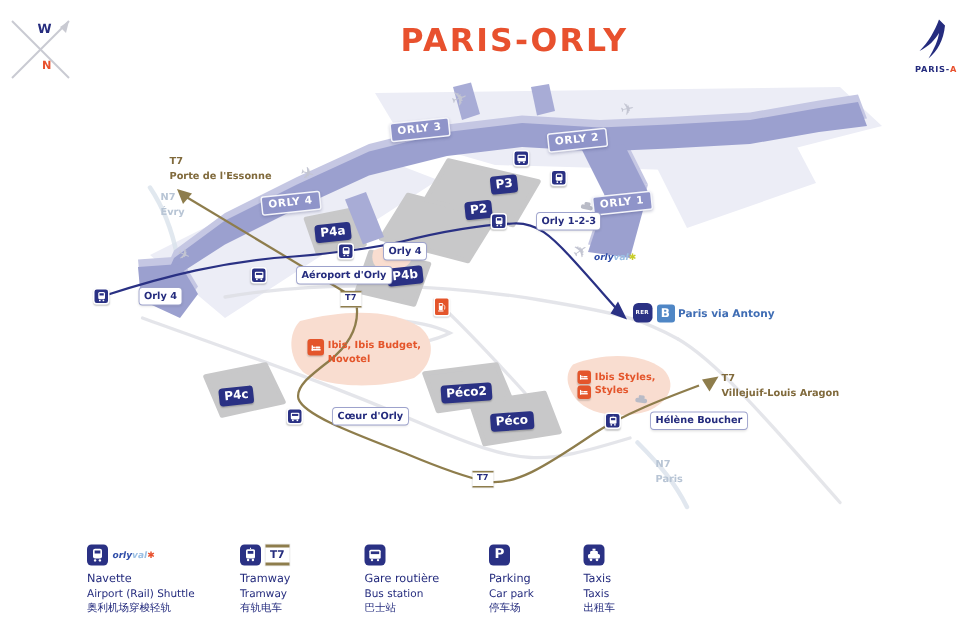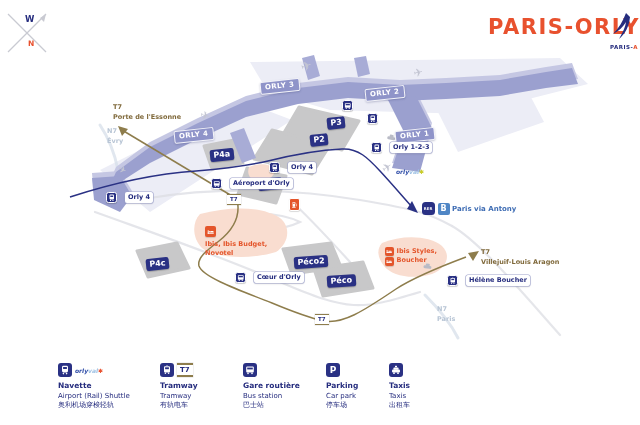--- a/index.html
+++ b/index.html
@@ -2,36 +2,36 @@
 <html><head>
 <meta charset="utf-8">
 <style>
   html,body{margin:0;padding:0;background:#fff;}
   .canvas{position:relative;width:640px;height:425px;background:#ffffff;overflow:hidden;
           font-family:"DejaVu Sans","Liberation Sans",sans-serif;}
   .abs{position:absolute;}
   svg{display:block;}
 
   
-  .title{position:absolute;left:0;right:0;top:15px;text-align:right;
+  .title{position:absolute;left:0;right:0;top:15px;text-align:center;
          font-size:21px;font-weight:bold;letter-spacing:1.5px;color:#E8512E;z-index:4;padding-left:46px;}
   .compass{position:absolute;left:4px;top:6px;z-index:4;}
   .logo{position:absolute;left:610px;top:12px;width:48px;z-index:4;}
   .logo-text{margin-top:2px;font-size:5.5px;font-weight:bold;letter-spacing:.5px;color:#252C7E;white-space:nowrap;}
   .logo-text .sec{color:#E8512E;}
 
   
   .tbadge{position:absolute;background:#8F94C9;color:#fff;font-weight:bold;font-size:7px;
           letter-spacing:.4px;padding:2px 4px;border-radius:2px;border:1px solid rgba(255,255,255,.9);
           box-shadow:0 1px 2px rgba(40,45,100,.25);white-space:nowrap;line-height:1;z-index:3;}
   .pbadge{position:absolute;background:#2A3184;color:#fff;font-weight:bold;font-size:8px;
           padding:2px 3.5px;border-radius:2.5px;line-height:1;white-space:nowrap;z-index:3;
           box-shadow:0 1px 1px rgba(0,0,0,.2);}
   .rot{transform:rotate(-6deg);}
-  .station{position:absolute;display:flex;align-items:center;gap:8px;z-index:3;margin-left:44px;}
+  .station{position:absolute;display:flex;align-items:center;gap:20px;z-index:3;}
   .chip{background:#fff;border-radius:2px;padding:2px 3px;font-size:6.5px;font-weight:bold;color:#252C7E;
         box-shadow:0 0 0 .6px #9DA2CC,0 1px 2px rgba(0,0,0,.15);white-space:nowrap;line-height:1;}
   .mapicon{width:11px;height:11px;background:#2A3184;border-radius:2.5px;border:1px solid #fff;
            display:flex;align-items:center;justify-content:center;box-sizing:border-box;flex:none;
            box-shadow:0 1px 1px rgba(0,0,0,.2);}
   .mapicon svg{width:7.5px;height:7.5px;}
   .t7chip{position:absolute;background:#fff;border-top:1.5px solid #8E7D4C;border-bottom:1.5px solid #8E7D4C;
           color:#252C7E;font-size:5.5px;font-weight:bold;padding:1px 3px;line-height:1.2;z-index:3;
           box-shadow:0 0 0 .5px rgba(0,0,0,.12);}
   .dirlabel{position:absolute;font-size:6.5px;font-weight:600;color:#806A3C;line-height:1.5;z-index:3;white-space:nowrap;}
@@ -55,21 +55,21 @@
   .ovw .val{color:#9CC0E4;}
   .ovw .mark{color:#C8CC27;font-style:normal;}
 
   
   .litem{position:absolute;width:80px;z-index:4;}
   .lrow{display:flex;align-items:center;gap:3px;height:16px;margin-bottom:3px;}
   .licon{width:14px;height:14px;background:#2A3184;border-radius:3px;display:flex;align-items:center;
          justify-content:center;flex:none;}
   .licon svg{width:10px;height:10px;}
   .licon.orange{background:#E4552B;}
-  .lname{font-size:7.5px;font-weight:bold;color:#252C7E;line-height:1.2;margin-bottom:1.5px;white-space:nowrap;}
+  .lname{font-size:7.5px;font-weight:normal;color:#252C7E;line-height:1.2;margin-bottom:1.5px;white-space:nowrap;}
   .len{font-size:7px;color:#252C7E;line-height:1.2;margin-bottom:1.5px;white-space:nowrap;}
   .lzh{font-size:7px;color:#252C7E;line-height:1.2;white-space:nowrap;}
   .litem.orange .lname,.litem.orange .len,.litem.orange .lzh{color:#E4552B;}
   .lt7{background:#fff;border-top:2px solid #8E7D4C;border-bottom:2px solid #8E7D4C;font-size:7px;
        font-weight:bold;color:#252C7E;padding:1px 3px;line-height:1.2;box-shadow:0 0 0 .5px rgba(0,0,0,.12);}
   .lovw{font-size:6px;font-weight:bold;font-style:italic;color:#2F4DA8;white-space:nowrap;}
   .lovw .val{color:#9CC0E4;}
   .lovw .mark{color:#E8512E;font-style:normal;}
 </style>
 </head>
@@ -315,21 +315,21 @@
   </div>
   <div class="faintlabel" style="left:107px;top:127px;">
     <div>N7</div>
       <div>Évry</div>
   </div>
   <div class="faintlabel" style="left:437px;top:305px;">
     <div>N7</div>
       <div>Paris</div>
   </div>
 
-  <div class="hotellabel" style="left:205px;top:226px;flex-direction:column;">
+  <div class="hotellabel" style="left:205px;top:226px;">
     <span class="oicon">
       <svg viewBox="0 0 10 10">
           <rect x="1" y="3" width="1.2" height="4.8" fill="#fff"></rect>
           <circle cx="3.1" cy="4.8" r="0.9" fill="#fff"></circle>
           <rect x="4.2" y="4.1" width="4.6" height="1.6" rx="0.8" fill="#fff"></rect>
           <rect x="1" y="6.2" width="8" height="1.4" fill="#fff"></rect>
         </svg>
     </span>
     <span class="txt">
         <div>Ibis, Ibis Budget,</div>
@@ -350,21 +350,21 @@
         <svg viewBox="0 0 10 10">
             <rect x="1" y="3" width="1.2" height="4.8" fill="#fff"></rect>
             <circle cx="3.1" cy="4.8" r="0.9" fill="#fff"></circle>
             <rect x="4.2" y="4.1" width="4.6" height="1.6" rx="0.8" fill="#fff"></rect>
             <rect x="1" y="6.2" width="8" height="1.4" fill="#fff"></rect>
           </svg>
       </span>
     </span>
     <span class="txt">
         <div>Ibis Styles,</div>
-        <div>Boucher</div>
+        <div>Styles</div>
       </span>
   </div>
 
   <div class="litem" style="left:58px;top:362px;">
     <div class="lrow">
       <span class="licon">
         <svg viewBox="0 0 10 10">
             <rect x="2" y="0.8" width="6" height="6.6" rx="1.4" fill="#fff"></rect>
             <rect x="3.1" y="2" width="3.8" height="2" fill="#2A3184"></rect>
             <circle cx="3.4" cy="8.6" r="0.8" fill="#fff"></circle>

